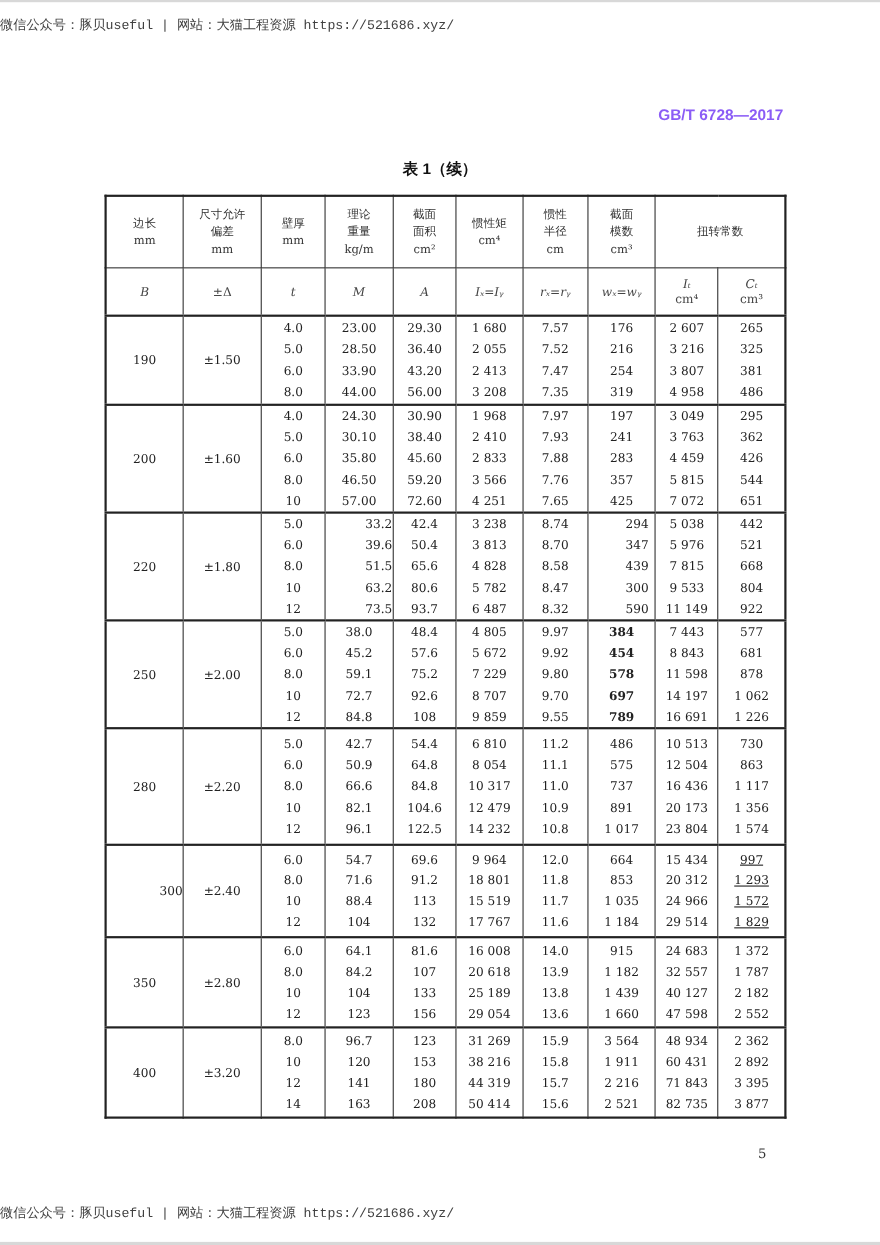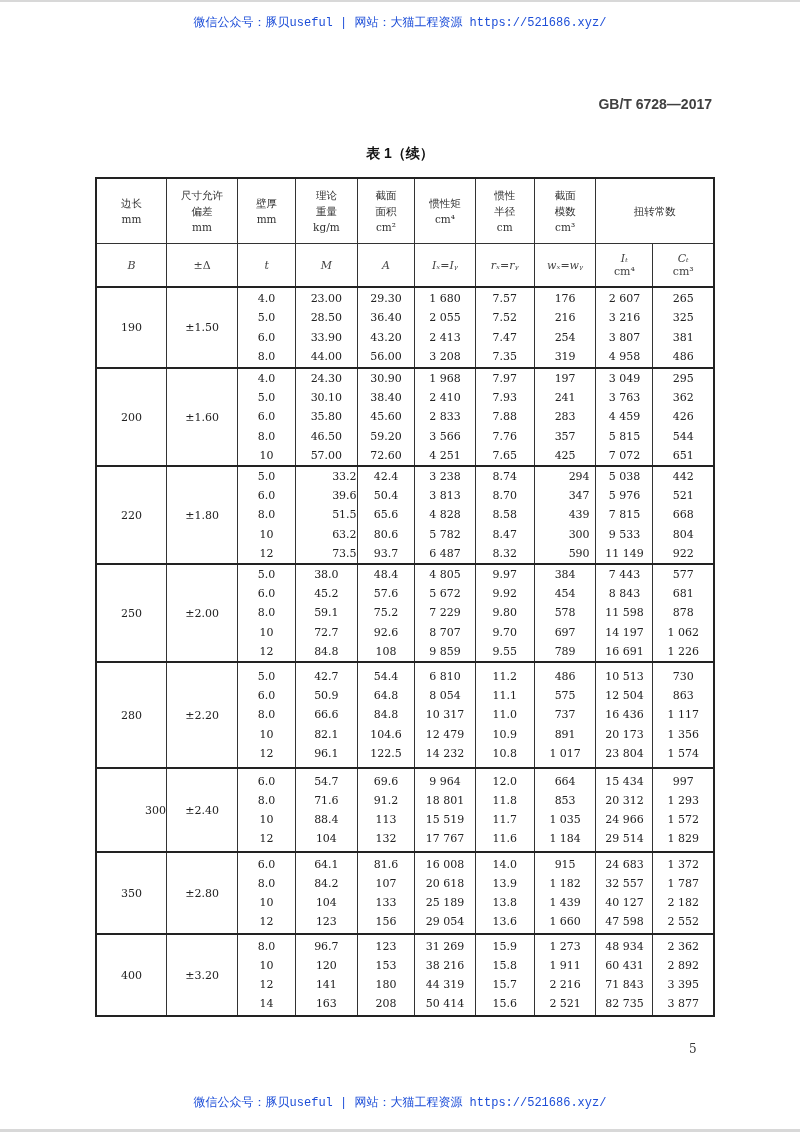--- a/index.html
+++ b/index.html
@@ -3,28 +3,28 @@
 <meta charset="utf-8">
 <style>
   html, body { margin: 0; padding: 0; }
   body {
     width: 800px; height: 1132px; background: #ffffff; position: relative; overflow: hidden;
     font-family: "DejaVu Serif", "Liberation Serif", serif; color: #222;
   }
   .topline { position: absolute; left: 0; top: 0; width: 800px; height: 2px; background: #d8d8d8; }
   .bottomline { position: absolute; left: 0; bottom: 0; width: 800px; height: 3px; background: #d8d8d8; }
   .watermark {
-    position: absolute; left: 0; width: 800px; text-align: center;
-    font-family: "Liberation Mono", "DejaVu Sans Mono", monospace; font-size: 12px; color: #1d4ed8;
+    position: absolute; left: 0; width: 800px; text-align: left;
+    font-family: "Liberation Mono", "DejaVu Sans Mono", monospace; font-size: 12px; color: #404040;
   }
   .wm-top { top: 14px; }
   .wm-bottom { top: 1094px; }
   .std-code {
     position: absolute; right: 88px; top: 96px; font-family: "Liberation Sans", sans-serif;
-    font-weight: bold; font-size: 14px; color: #404040;
+    font-weight: bold; font-size: 14px; color: #8b5cf6;
   }
   .table-title {
     position: absolute; left: 0; width: 800px; top: 145px; text-align: center;
     font-family: "Liberation Sans", sans-serif; font-weight: bold; font-size: 14px; color: #111;
   }
   table.data {
     position: absolute; left: 95px; top: 177px; width: 620px;
     border-collapse: collapse; border: 2px solid #222; font-size: 11px;
   }
   table.data td, table.data th {
@@ -333,21 +333,21 @@
           <div>8 707</div>
           <div>9 859</div>
         </td>
         <td class="multi" style="height: 96px;">
           <div>9.97</div>
           <div>9.92</div>
           <div>9.80</div>
           <div>9.70</div>
           <div>9.55</div>
         </td>
-        <td class="multi" style="height: 96px;">
+        <td class="multi" style="height: 96px; font-weight: bold;">
           <div>384</div>
           <div>454</div>
           <div>578</div>
           <div>697</div>
           <div>789</div>
         </td>
         <td class="multi" style="height: 96px;">
           <div>7 443</div>
           <div>8 843</div>
           <div>11 598</div>
@@ -460,21 +460,21 @@
           <div>853</div>
           <div>1 035</div>
           <div>1 184</div>
         </td>
         <td class="multi" style="height: 82px;">
           <div>15 434</div>
           <div>20 312</div>
           <div>24 966</div>
           <div>29 514</div>
         </td>
-        <td class="multi" style="height: 82px;">
+        <td class="multi" style="height: 82px; text-decoration: underline;">
           <div>997</div>
           <div>1 293</div>
           <div>1 572</div>
           <div>1 829</div>
         </td>
       </tr>
       <tr class="grp">
         <td style="height: 80px;">350</td>
         <td style="height: 80px;">±2.80</td>
         <td class="multi" style="height: 80px;">
@@ -553,21 +553,21 @@
           <div>44 319</div>
           <div>50 414</div>
         </td>
         <td class="multi" style="height: 80px;">
           <div>15.9</div>
           <div>15.8</div>
           <div>15.7</div>
           <div>15.6</div>
         </td>
         <td class="multi" style="height: 80px;">
-          <div>1 273</div>
+          <div>3 564</div>
           <div>1 911</div>
           <div>2 216</div>
           <div>2 521</div>
         </td>
         <td class="multi" style="height: 80px;">
           <div>48 934</div>
           <div>60 431</div>
           <div>71 843</div>
           <div>82 735</div>
         </td>

